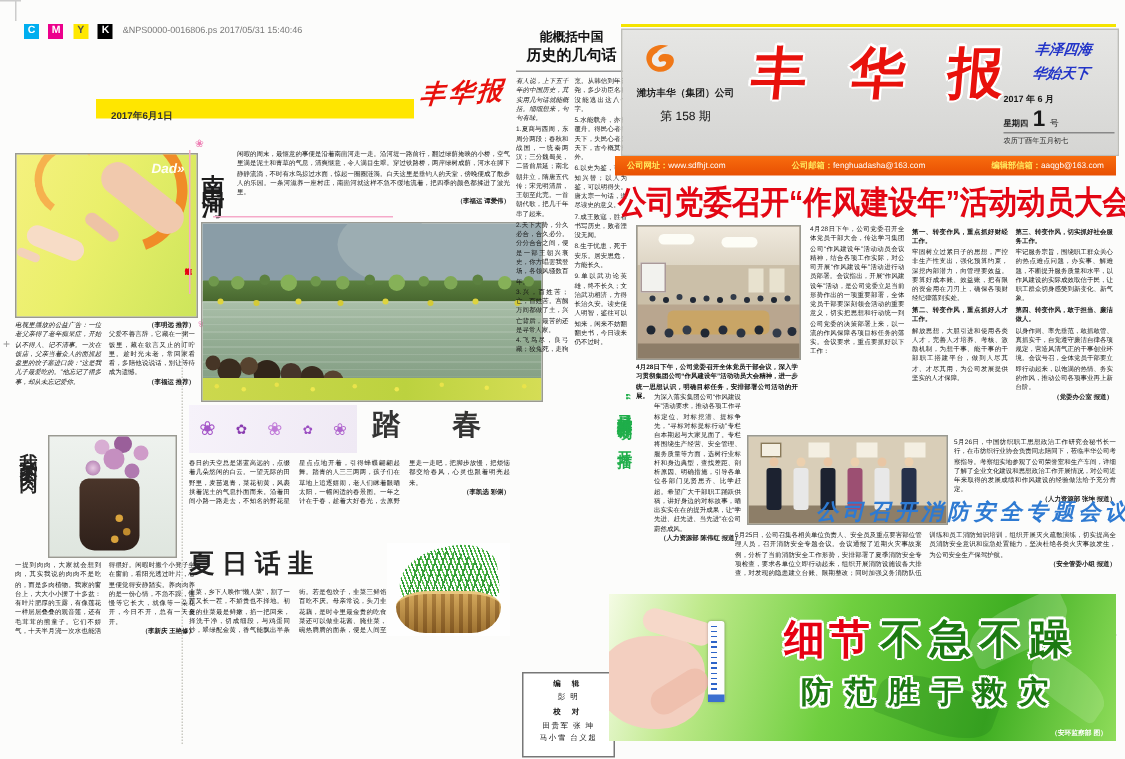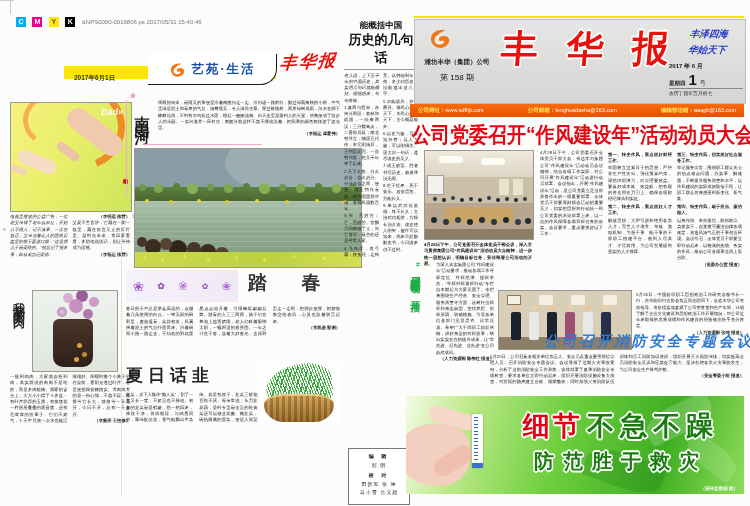--- a/index.html
+++ b/index.html
@@ -38,29 +38,20 @@
   <span class="cross" style="left:740px;top:30px;">+</span>
   <span class="cross" style="left:2px;top:226px;">+</span>
   <span class="cross" style="left:368px;top:495px;">+</span>
   <span class="cross" style="left:740px;top:420px;">+</span>
 
   <div class="abs" style="left:8px;top:16px;width:402px;height:486px;">
 
     <div class="abs" style="left:56px;top:50px;width:212px;height:13px;background:#ffe600;">
       <span style="font-size:6.5px;font-weight:bold;color:#333;line-height:13px;padding-left:10px;">2017年6月1日</span>
     </div>
-    <div class="abs" style="left:140px;top:38px;width:128px;height:30px;background:#fff;
-         border-bottom:1.6px solid #1a1a1a;border-right:1.6px solid #1a1a1a;border-bottom-right-radius:16px;
-         display:flex;align-items:center;justify-content:center;gap:4px;">
-      <svg width="19" height="19" viewBox="0 0 24 24">
-        <path d="M4 15 C2 8 9 3 17 5 C11 7 9 9 11 11 C19 8 23 13 19 18 C15 23 6 22 4 15 Z" fill="#f07818"></path>
-        <path d="M7 14 C7 10 11 8 15 9 C11 11 10 13 12 15 C15 14 17 15 15 17 C12 19 7 18 7 14 Z" fill="#fff"></path>
-      </svg>
-      <span style="font-size:12.5px;font-weight:bold;color:#1d50a2;letter-spacing:2px;">艺苑·生活</span>
-    </div>
     <div class="abs serif" style="left:272px;top:34px;width:66px;font-size:17px;font-weight:bold;font-style:italic;
          color:#e8110c;letter-spacing:2px;transform:rotate(-3deg) skewX(-8deg);">丰华报</div>
 
     <div class="ph" style="left:2px;top:86px;width:120px;height:108px;background:linear-gradient(115deg,#f5f17e 0%,#e9ef6a 45%,#cde55b 100%);">
       <div class="abs" style="left:30px;top:-18px;width:70px;height:70px;border:7px solid #f08c28;border-radius:50%;
            border-left-color:transparent;border-bottom-color:transparent;transform:rotate(25deg);"></div>
       <div class="abs" style="left:12px;top:-8px;width:40px;height:40px;border:5px solid #f6b14e;border-radius:50%;
            border-right-color:transparent;border-bottom-color:transparent;transform:rotate(-10deg);"></div>
       <div class="abs" style="left:52px;top:18px;width:64px;height:22px;background:#f1c9ad;border-radius:12px;transform:rotate(38deg);"></div>
       <div class="abs" style="left:44px;top:44px;width:26px;height:9px;background:#eec3a5;border-radius:5px;transform:rotate(38deg);"></div>
@@ -142,21 +133,21 @@
       <div class="abs" style="left:8px;top:2px;width:66px;height:40px;border-radius:60% 40% 20% 20%;transform:rotate(-6deg);
            background:repeating-linear-gradient(75deg,transparent 0 1.5px,#2f9c35 1.5px 2.5px,transparent 2.5px 4px,#54bb4a 4px 5px);"></div>
       <div class="abs" style="left:14px;top:6px;width:56px;height:36px;border-radius:50% 50% 20% 20%;transform:rotate(9deg);
            background:repeating-linear-gradient(100deg,transparent 0 2px,#3da23d 2px 3px,transparent 3px 5px);"></div>
       <div class="abs" style="left:6px;bottom:2px;width:70px;height:26px;border-radius:50% 50% 45% 45%/60% 60% 100% 100%;border-top:2px solid #e8c77f;
            background:linear-gradient(#d3a75b,#9e7231),repeating-linear-gradient(90deg,rgba(120,80,20,0.35) 0 3px,transparent 3px 6px);background-blend-mode:multiply;"></div>
     </div>
 
     <div class="abs" style="left:336px;top:4px;width:74px;height:424px;">
       <div class="serif" style="font-size:8.5px;font-weight:900;text-align:center;line-height:1.35;color:#111;">能概括中国</div>
-      <div class="serif" style="font-size:13px;font-weight:900;text-align:center;line-height:1.35;color:#111;border-bottom:1px solid #999;padding-bottom:2px;margin-bottom:3px;">历史的几句话</div>
+      <div class="serif" style="font-size:10px;font-weight:900;text-align:center;line-height:1.35;color:#111;border-bottom:1px solid #999;padding-bottom:2px;margin-bottom:3px;">历史的几句话</div>
       <div class="t cols2" style="height:388px;column-gap:4px;">
         <span style="display:block;margin-bottom:1px;font-style:italic;">有人说，上下五千年的中国历史，其实用几句话就能概括。细细想来，句句有味。</span>
         <span style="display:block;margin-bottom:1px;">1.夏商与西周，东周分两段；春秋和战国，一统秦两汉；三分魏蜀吴，二晋前后延；南北朝并立，隋唐五代传；宋元明清后，王朝至此完。一首朝代歌，把几千年串了起来。</span>
         <span style="display:block;margin-bottom:1px;">2.天下大势，分久必合，合久必分。分分合合之间，便是一部王朝兴衰史，你方唱罢我登场，各领风骚数百年。</span>
         <span style="display:block;margin-bottom:1px;">3.兴，百姓苦；亡，百姓苦。宫阙万间都做了土，兴亡背后，最苦的还是寻常人家。</span>
         <span style="display:block;margin-bottom:1px;">4.飞鸟尽，良弓藏；狡兔死，走狗烹。从韩信到年羹尧，多少功臣名将没能逃出这八个字。</span>
         <span style="display:block;margin-bottom:1px;">5.水能载舟，亦能覆舟。得民心者得天下，失民心者失天下，古今概莫能外。</span>
         <span style="display:block;margin-bottom:1px;">6.以史为鉴，可以知兴替；以人为鉴，可以明得失。唐太宗一句话，道尽读史的意义。</span>
         <span style="display:block;margin-bottom:1px;">7.成王败寇，胜者书写历史，败者湮没无闻。</span>
         <span style="display:block;margin-bottom:1px;">8.生于忧患，死于安乐。居安思危，方能长久。</span>

